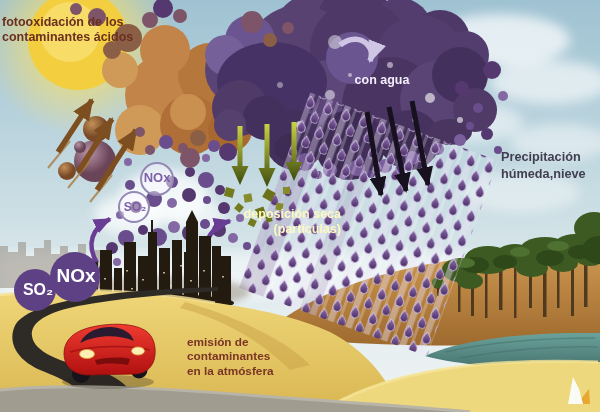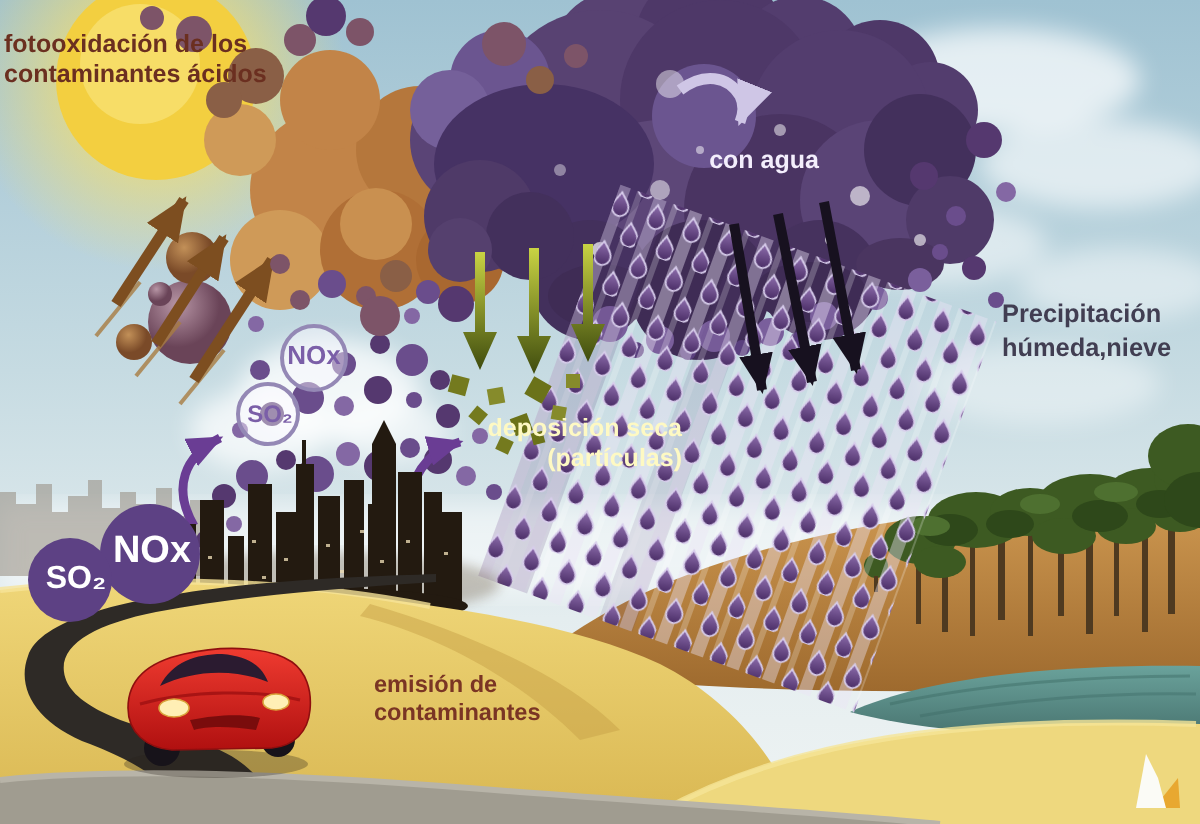--- a/index.html
+++ b/index.html
@@ -468,20 +468,21 @@
 </div>
 
 <div class="label lbl-depos">
   <div>deposición seca</div>
   <div>(partículas)</div>
 </div>
 
 <div class="label lbl-emis">
   <div>emisión de</div>
   <div>contaminantes</div>
+  <div>en la atmósfera</div>
 </div>
 
 <div class="label gas-small gas-nox-s">NOx</div>
 <div class="label gas-small gas-so2-s">SO₂</div>
 <div class="label gas-big gas-nox-b">NOx</div>
 <div class="label gas-big gas-so2-b">SO₂</div>
 
 </div>
 
 </body></html>

